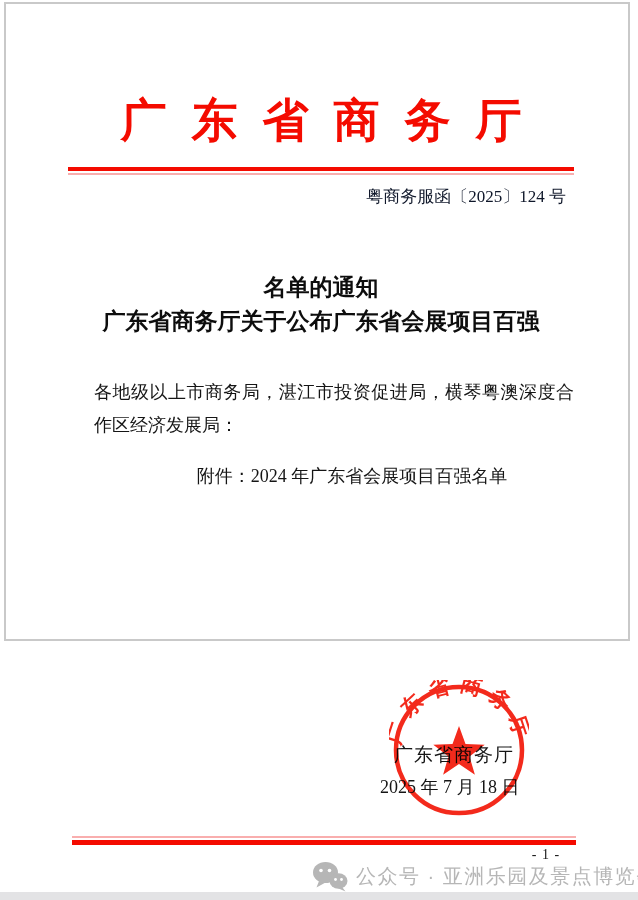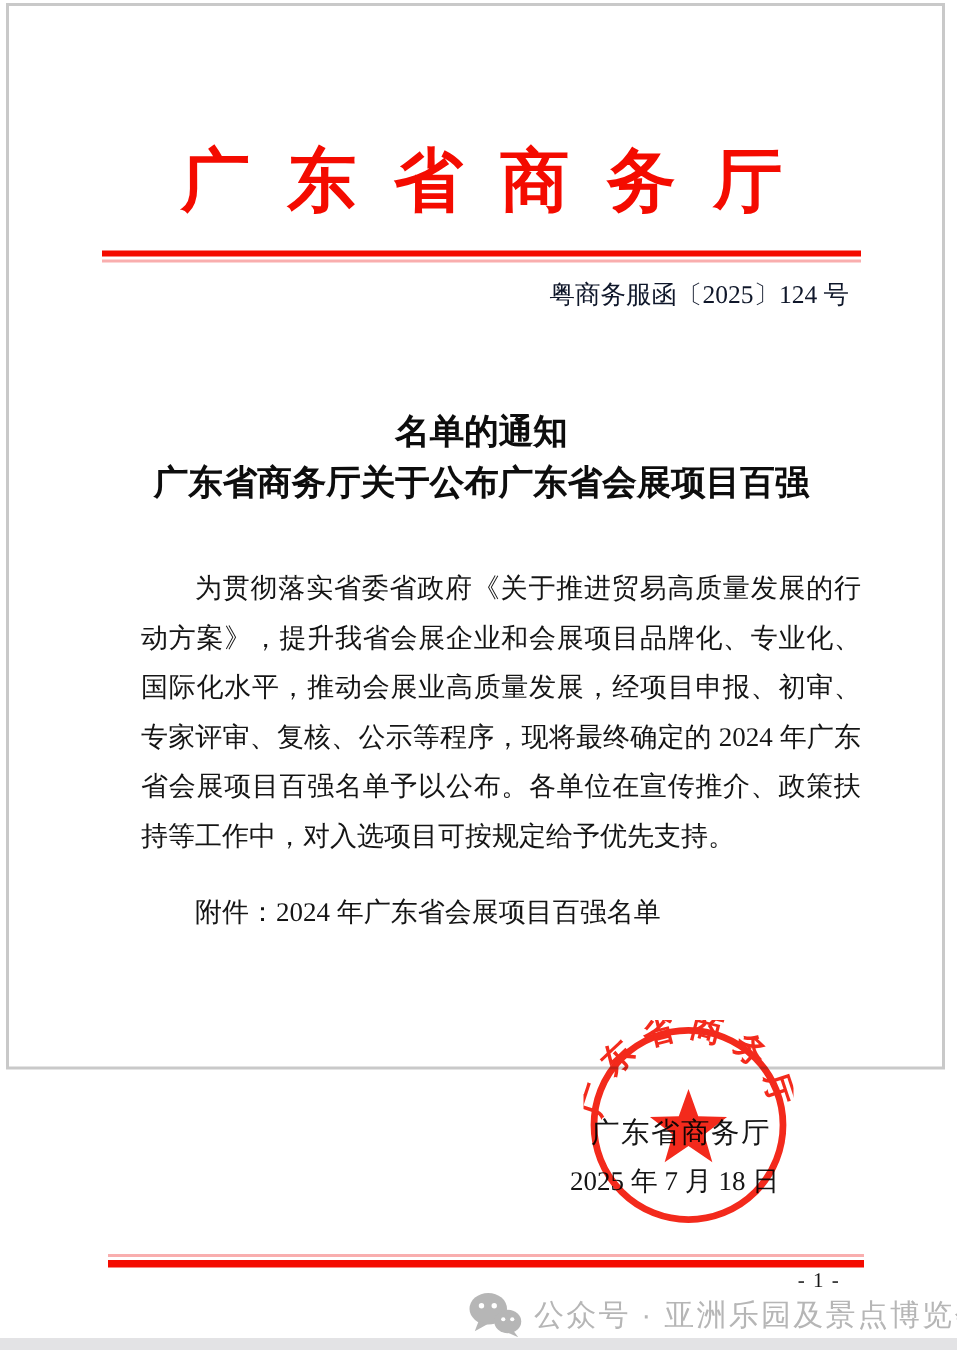--- a/index.html
+++ b/index.html
@@ -3,21 +3,21 @@
 <meta charset="utf-8">
 <style>
   html,body{margin:0;padding:0;background:#ffffff;}
   .canvas{
     position:relative;width:638px;height:900px;overflow:hidden;
     background:#ffffff;
     font-family:"Liberation Serif","DejaVu Serif",serif;
     color:#151515;
   }
   .page{
-    position:absolute;left:4px;top:2px;width:626px;height:711px;
+    position:absolute;left:4px;top:2px;width:626px;height:639px;
     box-sizing:border-box;border:2px solid #c9c9c9;background:#ffffff;
   }
   .bottom-strip{
     position:absolute;left:0;bottom:0;width:638px;height:8px;background:#e3e3e5;
   }
   .agency-title{
     position:absolute;left:62px;top:86px;width:506px;
     text-align:center;font-size:46px;font-weight:bold;color:#f40b00;
     letter-spacing:25px;text-indent:25px;white-space:nowrap;
   }
@@ -30,21 +30,21 @@
   .notice-title{
     position:absolute;left:62px;top:267px;width:506px;text-align:center;
     font-size:23px;font-weight:bold;line-height:34px;color:#0d0d0d;
   }
   .body-block{
     position:absolute;left:88px;top:372px;width:480px;
     font-size:18px;line-height:33px;text-align:justify;
   }
   .salutation{margin:0;}
   .main-paragraph{margin:0;text-indent:2em;}
-  .attachment-line{margin:18px 0 12px 0;text-indent:2em;text-align:left;}
+  .attachment-line{margin:18px 0 12px 0;text-indent:2em;text-align:center;}
   .signature-agency{
     position:absolute;left:388px;top:738px;font-size:19px;letter-spacing:1px;white-space:nowrap;
   }
   .signature-date{
     position:absolute;left:374px;top:771px;font-size:18px;white-space:nowrap;
   }
   .seal{
     position:absolute;left:383px;top:676px;width:140px;height:140px;
     mix-blend-mode:multiply;opacity:0.93;
   }
@@ -75,21 +75,21 @@
     <div class="rule-top-thin"></div>
 
     <div class="doc-number">粤商务服函〔2025〕124 号</div>
 
     <div class="notice-title">
       <div>名单的通知</div>
       <div>广东省商务厅关于公布广东省会展项目百强</div>
     </div>
 
     <div class="body-block">
-      <p class="main-paragraph">为贯彻落实省委省政府《关于推进贸易高质量发展的行动方案》，提升我省会展企业和会展项目品牌化、专业化、国际化水平，推动会展业高质量发展，经项目申报、初审、专家评审、复核、公示等程序，现将最终确定的 2024 年广东省会展项目百强名单予以公布。各单位在宣传推介、政策扶持等工作中，对入选项目可按规定给予优先支持。</p>
+      <p class="salutation">各地级以上市商务局，湛江市投资促进局，横琴粤澳深度合作区经济发展局：</p>
       <p class="attachment-line">附件：2024 年广东省会展项目百强名单</p>
     </div>
 
     <div class="signature-agency">广东省商务厅</div>
 
     <div class="signature-date">2025 年 7 月 18 日</div>
 
     <svg class="seal" viewBox="0 0 140 140" xmlns="http://www.w3.org/2000/svg">
       <defs>
         <path id="seal-arc" d="M 15.5 89.8 A 58 58 0 1 1 124.5 89.8" fill="none"></path>

